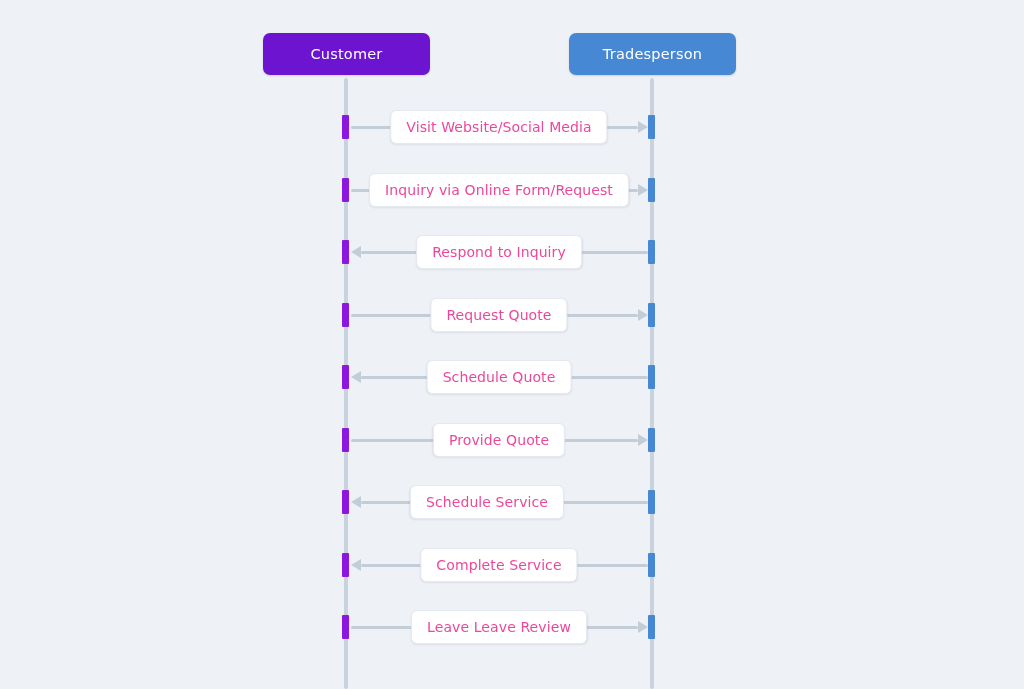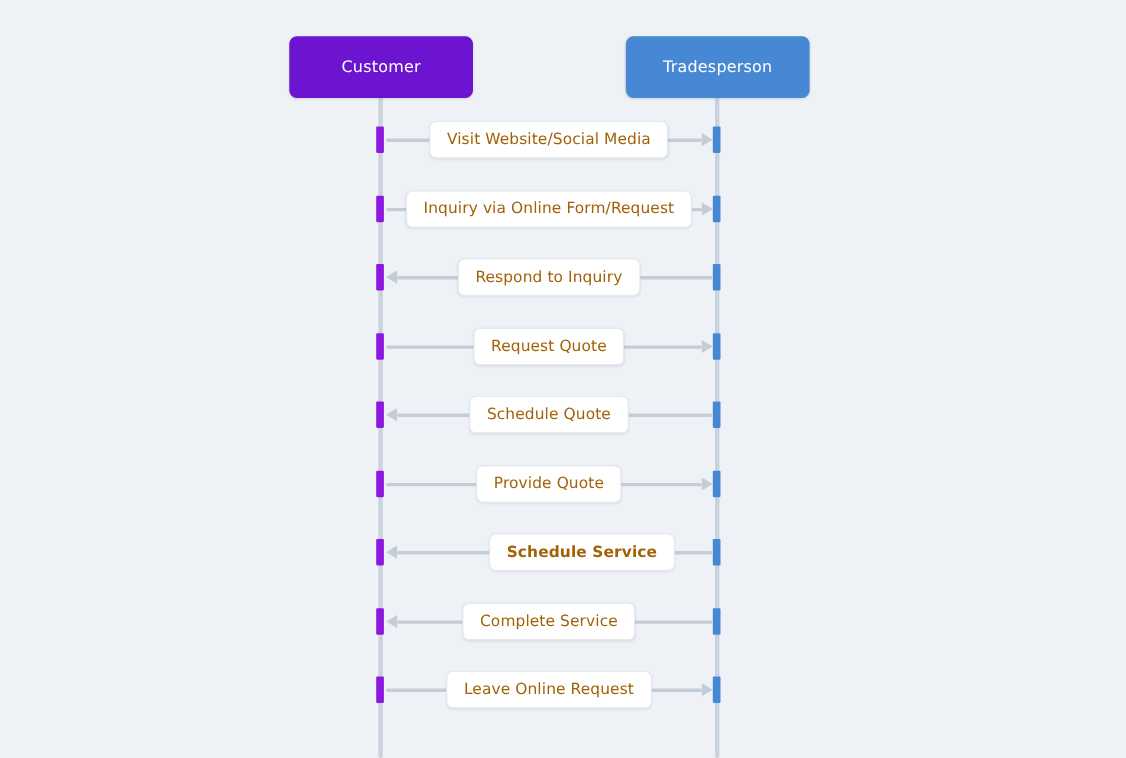--- a/index.html
+++ b/index.html
@@ -27,21 +27,21 @@
     background: #c9d3dd;
     border-radius: 2px;
   }
   .lifeline.customer  { left: 344px; top: 78px; height: 611px; }
   .lifeline.trades    { left: 650px; top: 78px; height: 611px; }
 
   
   .actor {
     position: absolute;
     top: 33px;
-    height: 56px;
+    height: 42px;
     border-radius: 7px;
     display: flex;
     align-items: center;
     justify-content: center;
     color: #ffffff;
     font-size: 14.5px;
     letter-spacing: 0.2px;
     box-shadow: 0 1px 2px rgba(40,55,80,0.16);
     box-sizing: border-box;
   }
@@ -91,21 +91,21 @@
   }
 
   
   .msg-label {
     position: absolute;
     background: #ffffff;
     border: 1px solid #e4e9ef;
     border-radius: 6px;
     padding: 8px 15px;
     font-size: 14px;
-    color: #a16207;
+    color: #ec4899;
     white-space: nowrap;
     box-shadow: 0 1px 2px rgba(45,60,85,0.09);
     transform: translate(-50%, -50%);
     box-sizing: border-box;
     letter-spacing: 0.1px;
   }
 </style>
 </head>
 <body>
 
@@ -149,26 +149,26 @@
       <div class="msg-label" style="left: 499px; top: 377px;">Schedule Quote</div>
       <div class="activation left" style="top: 428px;"></div>
       <div class="activation right" style="top: 428px;"></div>
       <div class="msg-line" style="top: 438.5px; left: 350.5px; width: 287px;"></div>
       <div class="arrowhead to-right" style="top: 434px; left: 637.5px;"></div>
       <div class="msg-label" style="left: 499px; top: 440px;">Provide Quote</div>
       <div class="activation left" style="top: 490px;"></div>
       <div class="activation right" style="top: 490px;"></div>
       <div class="msg-line" style="top: 500.5px; left: 360.5px; width: 287px;"></div>
       <div class="arrowhead to-left" style="top: 496px; left: 350.5px;"></div>
-      <div class="msg-label" style="left: 529px; top: 502px; font-weight: bold;">Schedule Service</div>
+      <div class="msg-label" style="left: 487px; top: 502px;">Schedule Service</div>
       <div class="activation left" style="top: 553px;"></div>
       <div class="activation right" style="top: 553px;"></div>
       <div class="msg-line" style="top: 563.5px; left: 360.5px; width: 287px;"></div>
       <div class="arrowhead to-left" style="top: 559px; left: 350.5px;"></div>
       <div class="msg-label" style="left: 499px; top: 565px;">Complete Service</div>
       <div class="activation left" style="top: 615px;"></div>
       <div class="activation right" style="top: 615px;"></div>
       <div class="msg-line" style="top: 625.5px; left: 350.5px; width: 287px;"></div>
       <div class="arrowhead to-right" style="top: 621px; left: 637.5px;"></div>
-      <div class="msg-label" style="left: 499px; top: 627px;">Leave Online Request</div>
+      <div class="msg-label" style="left: 499px; top: 627px;">Leave Leave Review</div>
     </div>
 
 </div>
 
 </body></html>

